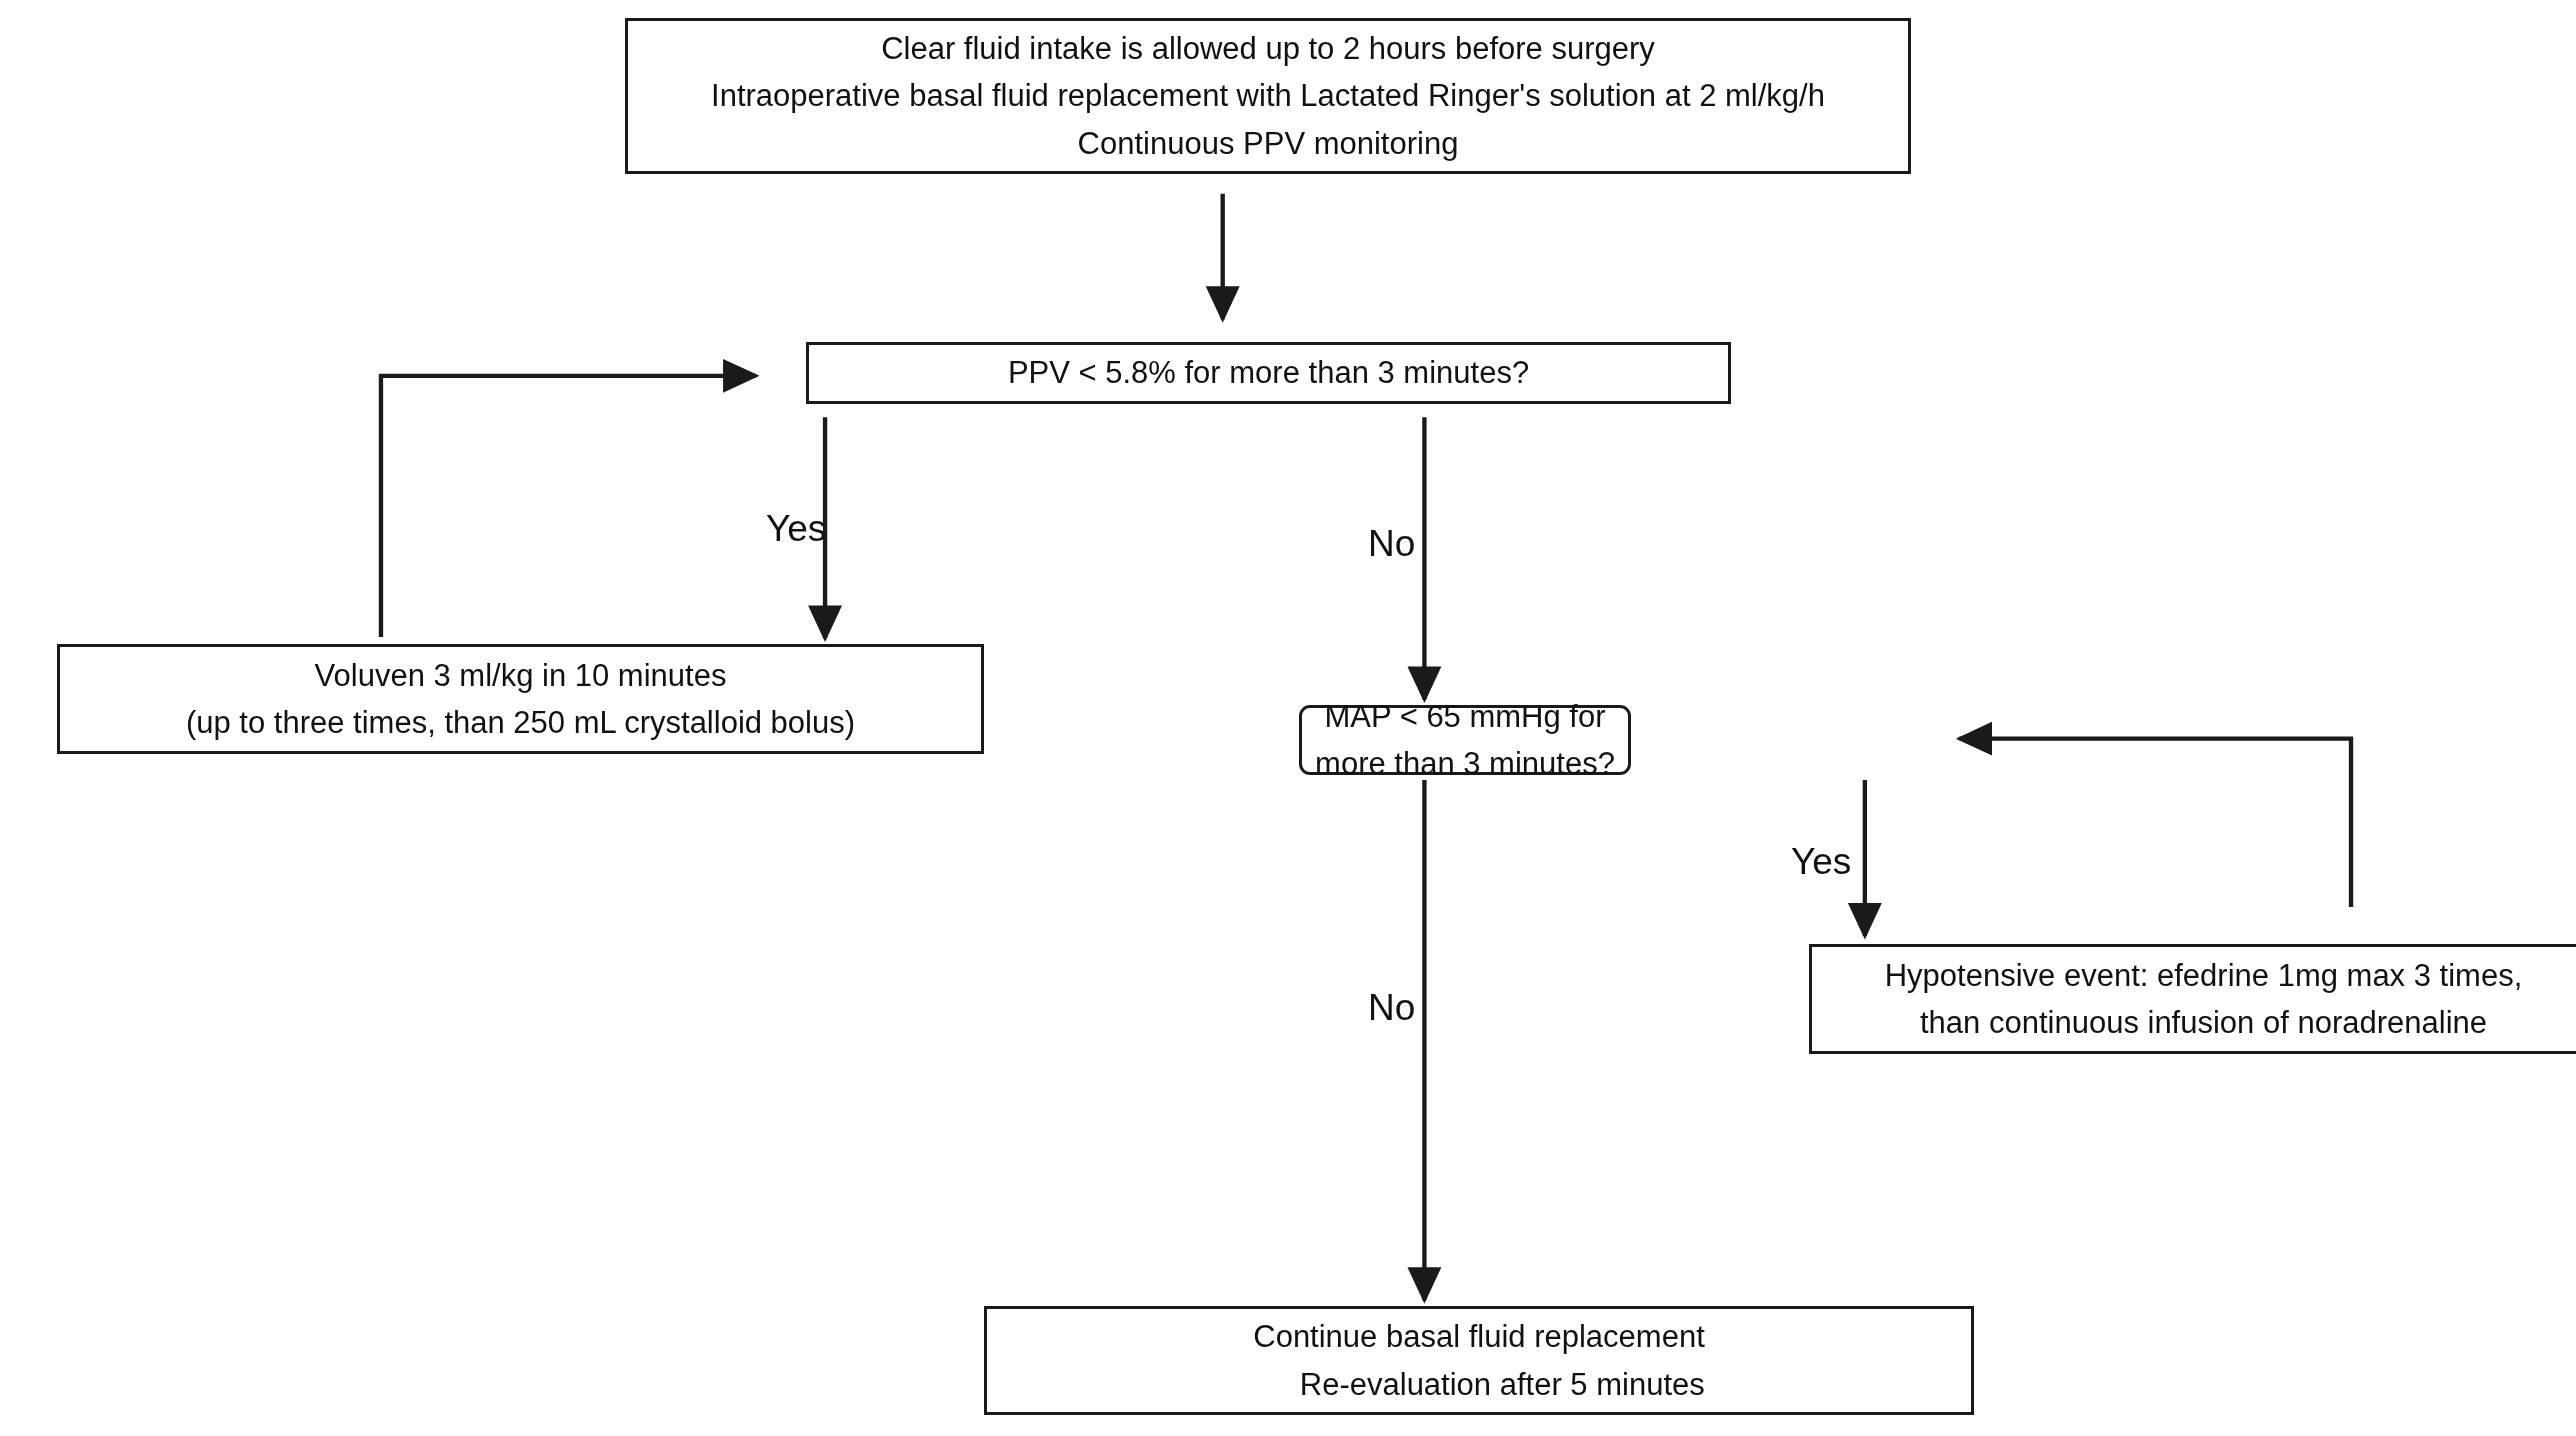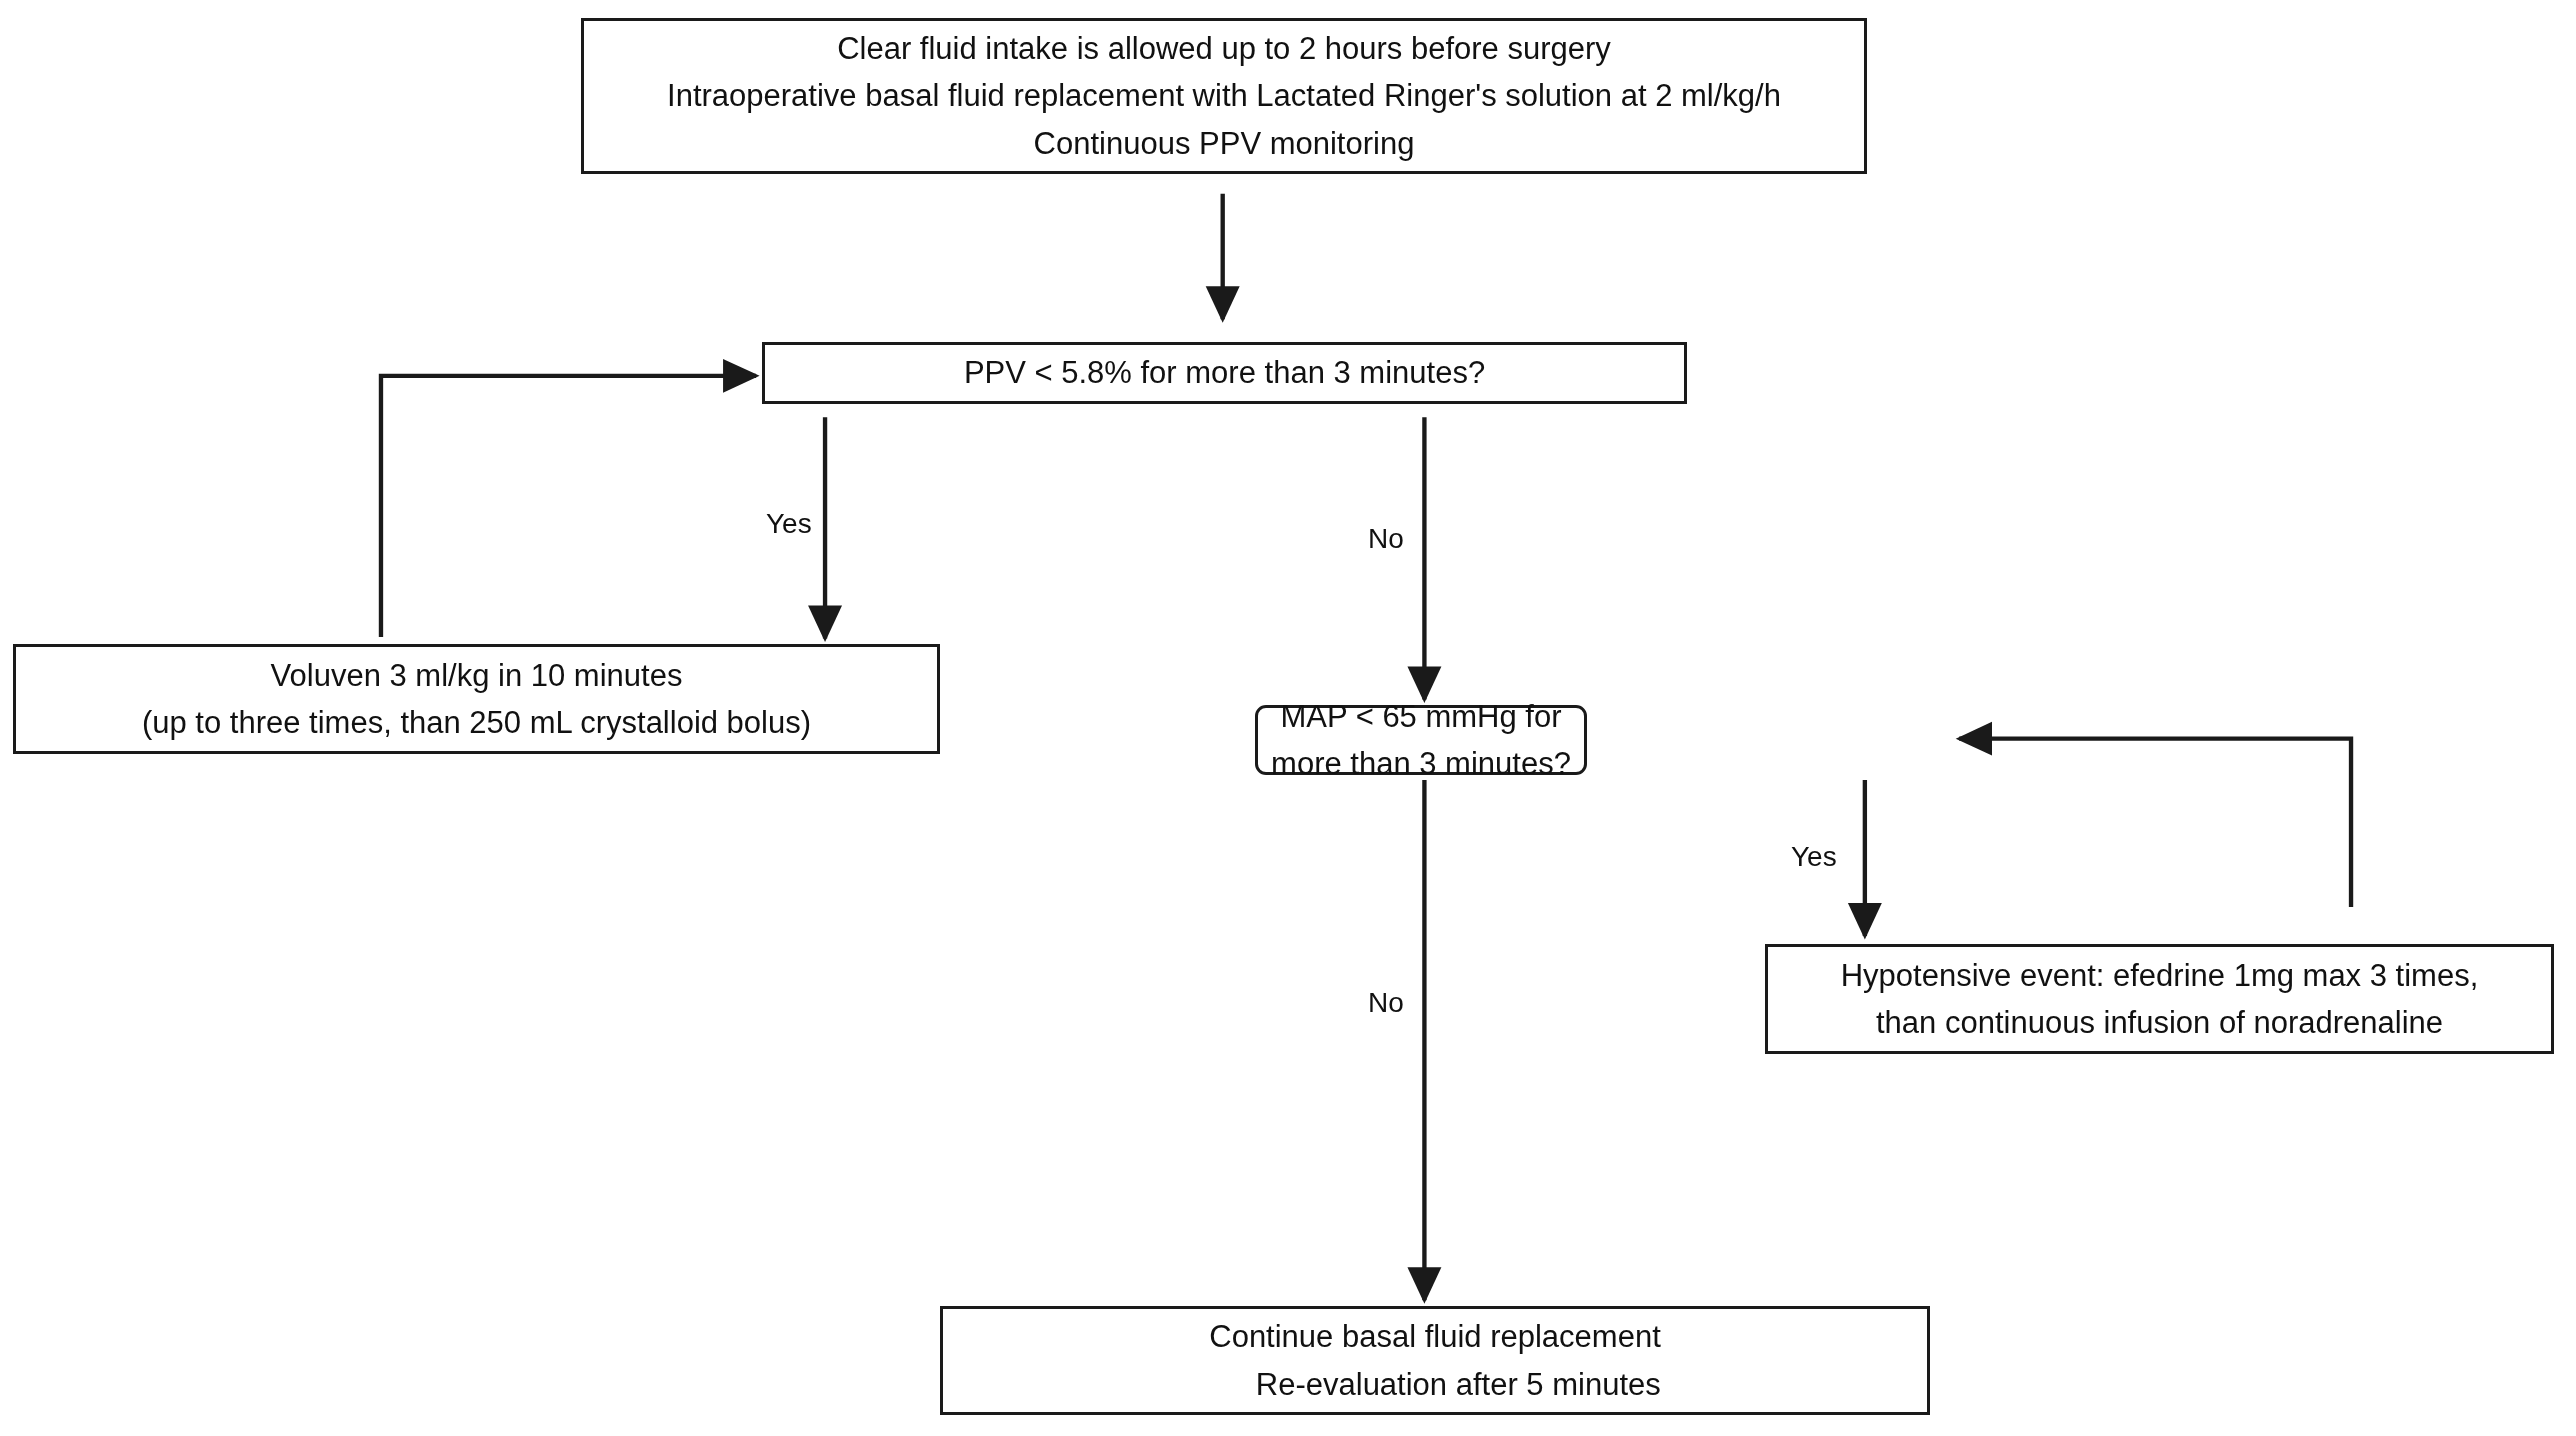--- a/index.html
+++ b/index.html
@@ -35,25 +35,26 @@
     display: flex;
     align-items: center;
     justify-content: center;
     text-align: center;
     font-family: "Liberation Sans", sans-serif;
     font-size: 31px;
     line-height: 1.52;
     color: #111111;
     padding: 2.9px 13px;
     white-space: pre-line;
+    margin-left: 44px;
   }
   .edge-label {
     position: absolute;
     font-family: "Liberation Sans", sans-serif;
-    font-size: 28px;
+    font-size: 37px;
     color: #111111;
     white-space: nowrap;
     line-height: 1;
   }
   #node-start    { left: 581px;  top: 18px;   width: 1286px; height: 156px; }
   #node-ppv      { left: 762px; top: 342px;  width: 925px; height: 62px;  }
   #node-voluven  { left: 13px;   top: 644px;  width: 927px; height: 110px; }
   #node-map      { left: 1255px; top: 705px;  width: 697px;  height: 70px;  }
   #node-hypo     { left: 1765px; top: 944px; width: 789px; height: 110px; }
   #node-continue { left: 940px; top: 1306px; width: 990px; height: 109px; text-align: right; }

